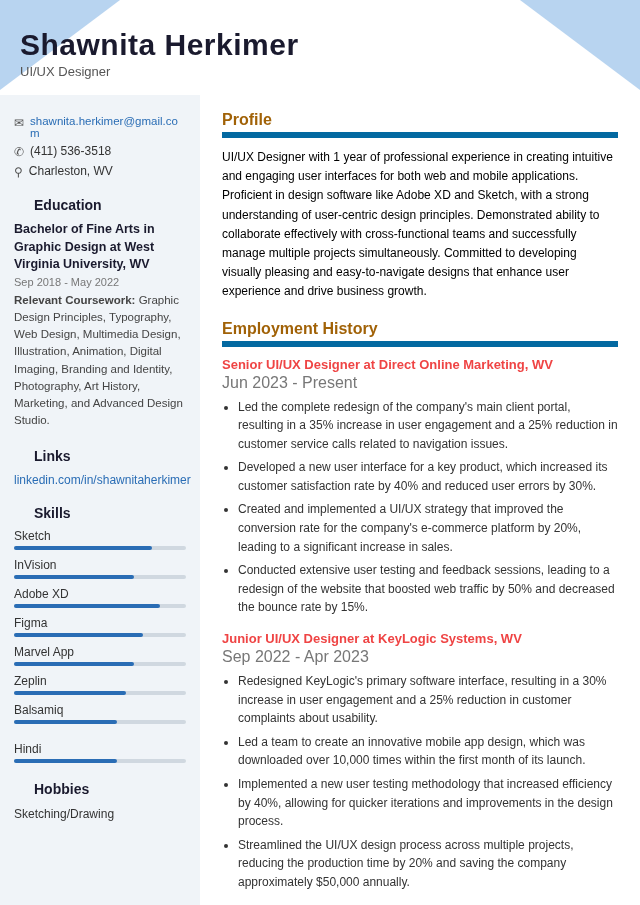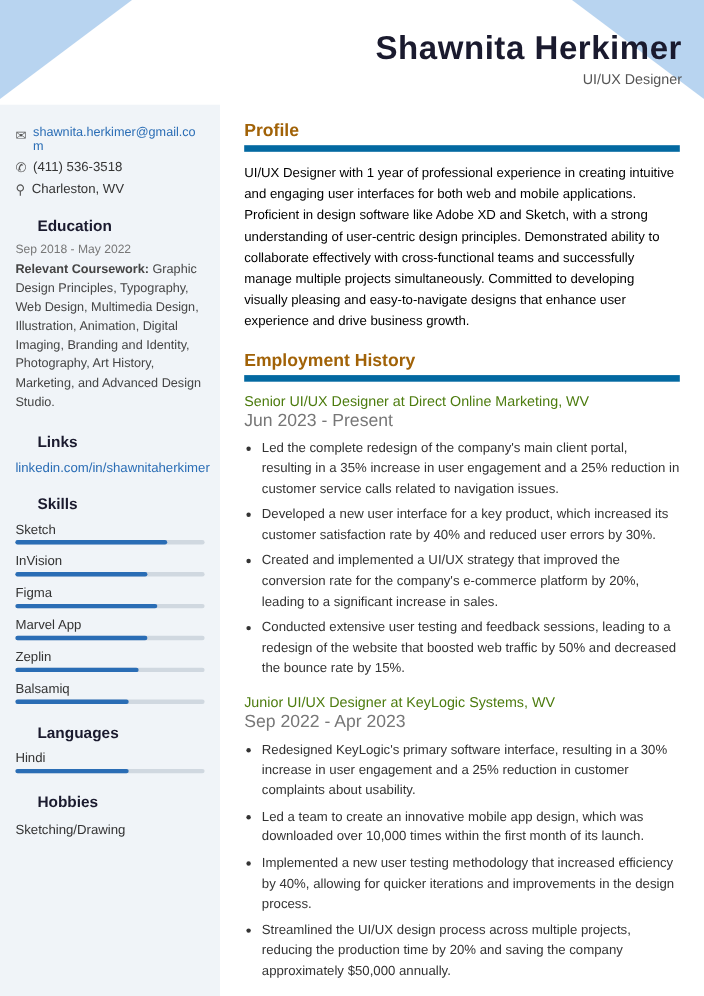--- a/index.html
+++ b/index.html
@@ -10,21 +10,21 @@
       min-height: 905px;
       font-size: 13px;
       color: #222;
     }
 
     
     .header-wrapper {
       position: relative;
       background: #fff;
       padding: 28px 20px 16px 20px;
-      text-align: right;
+      text-align: left;
     }
     .header-triangle-left {
       position: absolute;
       top: 0; left: 0;
       width: 0; height: 0;
       border-style: solid;
       border-width: 90px 120px 0 0;
       border-color: #b8d4f0 transparent transparent transparent;
     }
     .header-triangle-right {
@@ -168,22 +168,22 @@
       font-size: 12px;
       color: #000000;
       line-height: 1.6;
       margin-bottom: 12px;
     }
     .section-block {
       margin-bottom: 18px;
     }
     .job-title {
       font-size: 13px;
-      font-weight: normal;
-      color: #4d7c0f;
+      font-weight: bold;
+      color: #ef4444;
       margin-bottom: 2px;
     }
     .job-dates {
       font-size: 16px;
       color: #777;
       margin-bottom: 6px;
     }
     .job-bullets {
       padding-left: 16px;
     }
@@ -218,20 +218,21 @@
         <span>(411) 536-3518</span>
       </div>
       <div class="contact-item">
         <span class="contact-icon">⚲</span>
         <span>Charleston, WV</span>
       </div>
     </div>
 
     <div class="sidebar-section">
       <div class="sidebar-section-title">Education</div>
+      <div class="education-school">Bachelor of Fine Arts in Graphic Design at West Virginia University, WV</div>
       <div class="education-dates">Sep 2018 - May 2022</div>
       <div class="education-coursework">
         <strong>Relevant Coursework:</strong>
         <span>Graphic Design Principles, Typography, Web Design, Multimedia Design, Illustration, Animation, Digital Imaging, Branding and Identity, Photography, Art History, Marketing, and Advanced Design Studio.</span>
       </div>
     </div>
 
     <div class="sidebar-section">
       <div class="sidebar-section-title">Links</div>
       <div class="link-item">
@@ -248,20 +249,26 @@
         <div class="skill-bar-fill" style="width:80%"></div>
       </div>
     </div>
           <div class="skill-item">
       <div class="skill-name">InVision</div>
       <div class="skill-bar-bg">
         <div class="skill-bar-fill" style="width:70%"></div>
       </div>
     </div>
           <div class="skill-item">
+      <div class="skill-name">Adobe XD</div>
+      <div class="skill-bar-bg">
+        <div class="skill-bar-fill" style="width:85%"></div>
+      </div>
+    </div>
+          <div class="skill-item">
       <div class="skill-name">Figma</div>
       <div class="skill-bar-bg">
         <div class="skill-bar-fill" style="width:75%"></div>
       </div>
     </div>
           <div class="skill-item">
       <div class="skill-name">Marvel App</div>
       <div class="skill-bar-bg">
         <div class="skill-bar-fill" style="width:70%"></div>
       </div>
@@ -275,21 +282,20 @@
           <div class="skill-item">
       <div class="skill-name">Balsamiq</div>
       <div class="skill-bar-bg">
         <div class="skill-bar-fill" style="width:60%"></div>
       </div>
     </div>
         </div>
     </div>
 
     <div class="sidebar-section">
-      <div class="sidebar-section-title">Languages</div>
       <div id="languages-container">
           <div class="language-item">
       <div class="language-name">Hindi</div>
       <div class="skill-bar-bg">
         <div class="skill-bar-fill" style="width:60%"></div>
       </div>
     </div>
         </div>
     </div>
 

